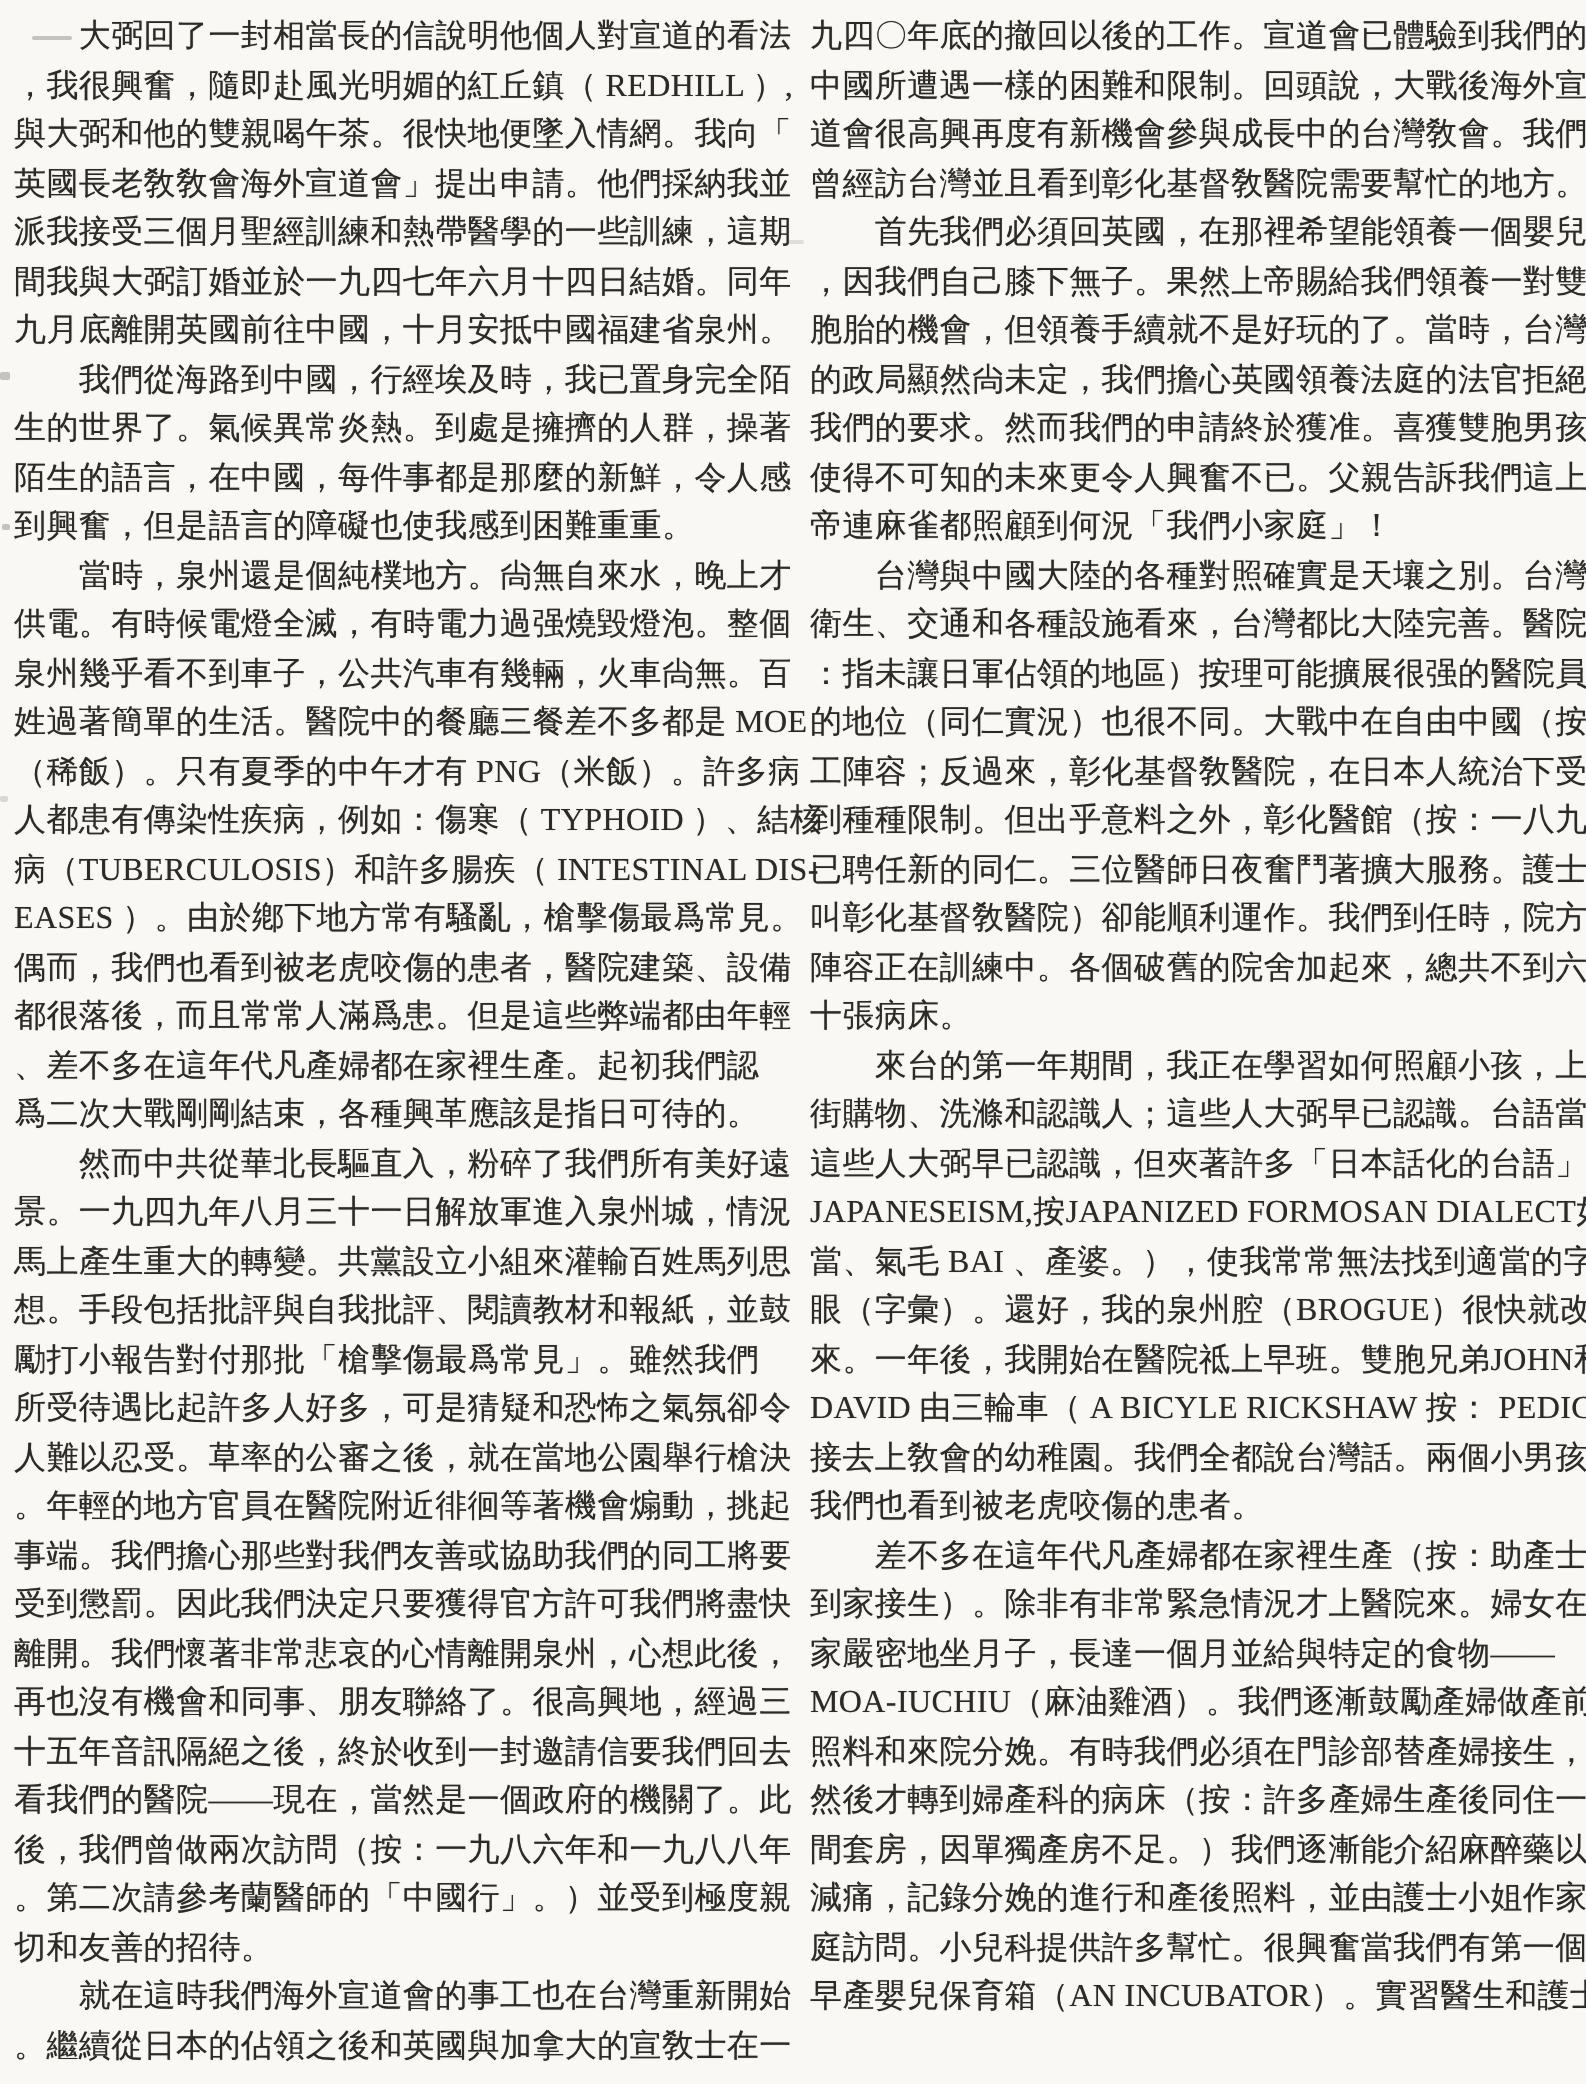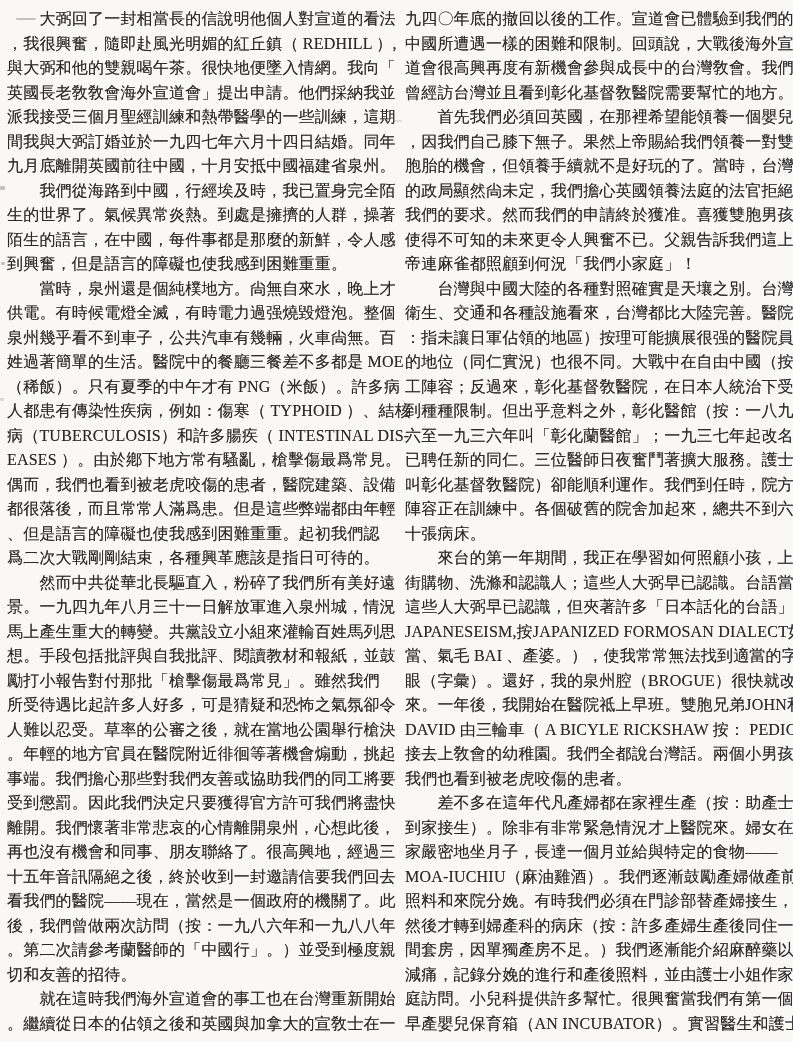--- a/index.html
+++ b/index.html
@@ -71,21 +71,21 @@
       <div class="line">　　當時，泉州還是個純樸地方。尙無自來水，晚上才</div>
       <div class="line">供電。有時候電燈全滅，有時電力過强燒毀燈泡。整個</div>
       <div class="line">泉州幾乎看不到車子，公共汽車有幾輛，火車尙無。百</div>
       <div class="line">姓過著簡單的生活。醫院中的餐廳三餐差不多都是 MOE</div>
       <div class="line">（稀飯）。只有夏季的中午才有 PNG（米飯）。許多病</div>
       <div class="line">人都患有傳染性疾病，例如：傷寒（ TYPHOID ）、結核</div>
       <div class="line">病（TUBERCULOSIS）和許多腸疾（ INTESTINAL DIS-</div>
       <div class="line">EASES ）。由於鄕下地方常有騷亂，槍擊傷最爲常見。</div>
       <div class="line">偶而，我們也看到被老虎咬傷的患者，醫院建築、設備</div>
       <div class="line">都很落後，而且常常人滿爲患。但是這些弊端都由年輕</div>
-      <div class="line">、但是語言的障礙也使我感到困難重重。起初我們認</div>
+      <div class="line">、差不多在這年代凡產婦都在家裡生產。起初我們認</div>
       <div class="line">爲二次大戰剛剛結束，各種興革應該是指日可待的。</div>
       <div class="line">　　然而中共從華北長驅直入，粉碎了我們所有美好遠</div>
       <div class="line">景。一九四九年八月三十一日解放軍進入泉州城，情況</div>
       <div class="line">馬上產生重大的轉變。共黨設立小組來灌輸百姓馬列思</div>
       <div class="line">想。手段包括批評與自我批評、閱讀教材和報紙，並鼓</div>
       <div class="line">勵打小報告對付那批「槍擊傷最爲常見」。雖然我們</div>
       <div class="line">所受待遇比起許多人好多，可是猜疑和恐怖之氣氛卻令</div>
       <div class="line">人難以忍受。草率的公審之後，就在當地公園舉行槍決</div>
       <div class="line">。年輕的地方官員在醫院附近徘徊等著機會煽動，挑起</div>
       <div class="line">事端。我們擔心那些對我們友善或協助我們的同工將要</div>
@@ -111,21 +111,20 @@
       <div class="line">的政局顯然尙未定，我們擔心英國領養法庭的法官拒絕</div>
       <div class="line">我們的要求。然而我們的申請終於獲准。喜獲雙胞男孩</div>
       <div class="line">使得不可知的未來更令人興奮不已。父親告訴我們這上</div>
       <div class="line">帝連麻雀都照顧到何況「我們小家庭」！</div>
       <div class="line">　　台灣與中國大陸的各種對照確實是天壤之別。台灣</div>
       <div class="line">衛生、交通和各種設施看來，台灣都比大陸完善。醫院</div>
       <div class="line">：指未讓日軍佔領的地區）按理可能擴展很强的醫院員</div>
       <div class="line">的地位（同仁實況）也很不同。大戰中在自由中國（按</div>
       <div class="line">工陣容；反過來，彰化基督敎醫院，在日本人統治下受</div>
       <div class="line">到種種限制。但出乎意料之外，彰化醫館（按：一八九</div>
-      <div class="line">六至一九三六年叫「彰化蘭醫館」；一九三七年起改名</div>
       <div class="line">已聘任新的同仁。三位醫師日夜奮鬥著擴大服務。護士</div>
       <div class="line">叫彰化基督敎醫院）卻能順利運作。我們到任時，院方</div>
       <div class="line">陣容正在訓練中。各個破舊的院舍加起來，總共不到六</div>
       <div class="line">十張病床。</div>
       <div class="line">　　來台的第一年期間，我正在學習如何照顧小孩，上</div>
       <div class="line">街購物、洗滌和認識人；這些人大弼早已認識。台語當</div>
       <div class="line">這些人大弼早已認識，但夾著許多「日本話化的台語」（</div>
       <div class="line">JAPANESEISM,按JAPANIZED FORMOSAN DIALECT如：便</div>
       <div class="line">當、氣毛 BAI 、產婆。），使我常常無法找到適當的字</div>
       <div class="line">眼（字彙）。還好，我的泉州腔（BROGUE）很快就改過</div>

